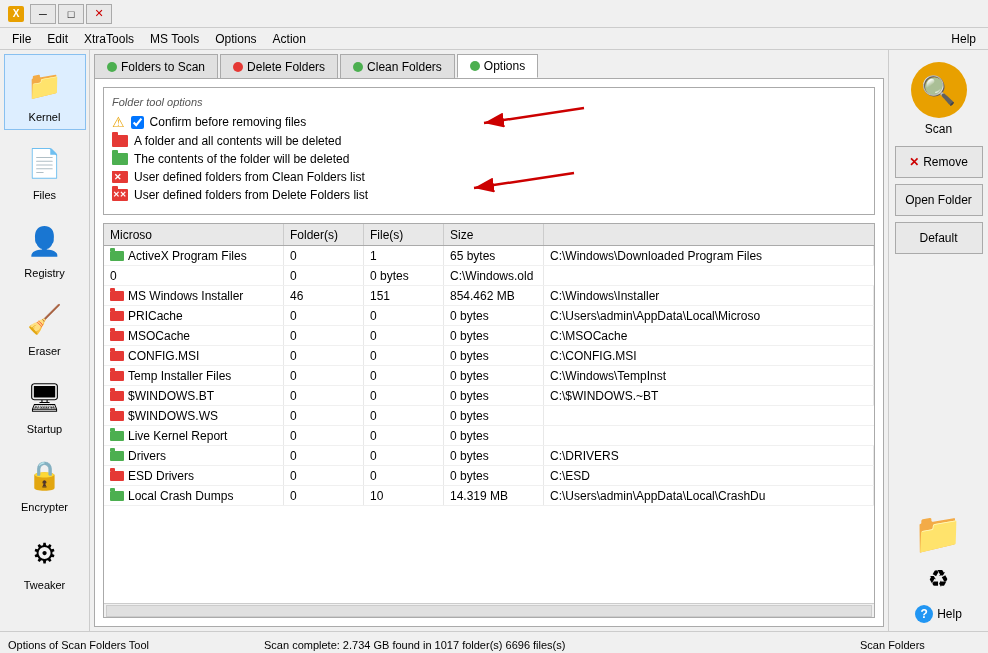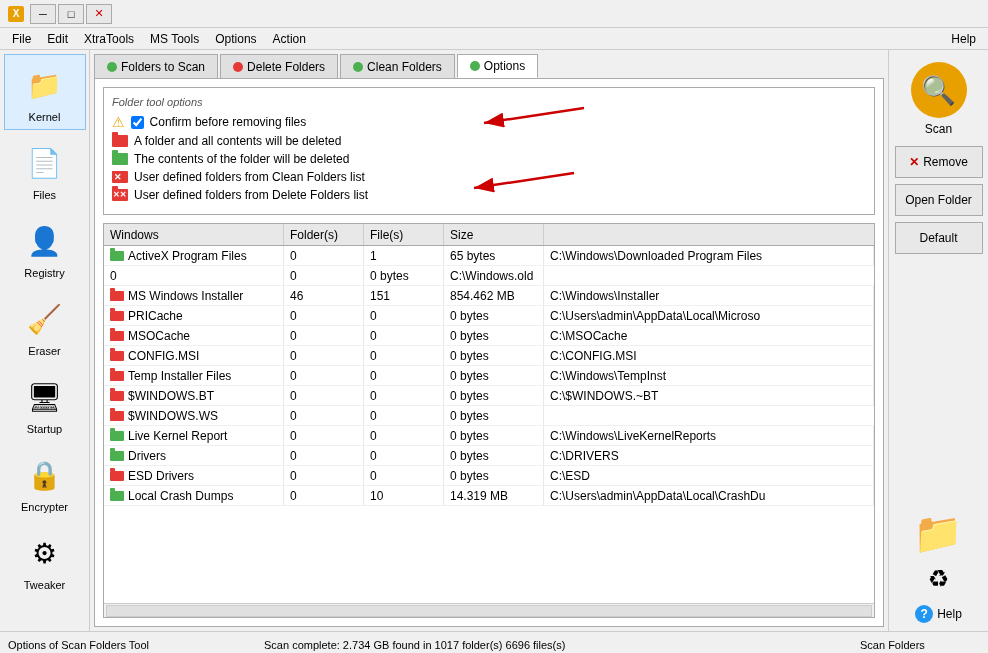--- a/index.html
+++ b/index.html
@@ -207,21 +207,21 @@
             </marker>
           </defs>
 
           <line x1="470" y1="85" x2="370" y2="100" stroke="#cc0000" stroke-width="2.5" marker-end="url(#arrowhead)"></line>
         </svg>
       </div>
 
       <div class="table-wrapper">
         <div class="table-header">
           <div class="th">
-            <span>Windows</span>
+            <span>Microso</span>
           </div>
           <div class="th">
             <span>Folder(s)</span>
           </div>
           <div class="th">
             <span>File(s)</span>
           </div>
           <div class="th">
             <span>Size</span>
           </div>
@@ -349,21 +349,20 @@
       <div class="folder-icon-cell">
         <div style="width:14px;height:10px;background:#4CAF50;border-radius:1px;position:relative;flex-shrink:0;">
           <div style="position:absolute;top:-3px;left:0;width:5px;height:3px;background:#4CAF50;border-radius:1px 1px 0 0;"></div>
         </div>
         <span>Live Kernel Report</span>
       </div>
     </div>
     <div class="td">0</div>
     <div class="td">0</div>
     <div class="td">0 bytes</div>
-    <div class="td">C:\Windows\LiveKernelReports</div>
   </div>
             <div class="table-row">
     <div class="td">
       <div class="folder-icon-cell">
         <div style="width:14px;height:10px;background:#4CAF50;border-radius:1px;position:relative;flex-shrink:0;">
           <div style="position:absolute;top:-3px;left:0;width:5px;height:3px;background:#4CAF50;border-radius:1px 1px 0 0;"></div>
         </div>
         <span>Drivers</span>
       </div>
     </div>

